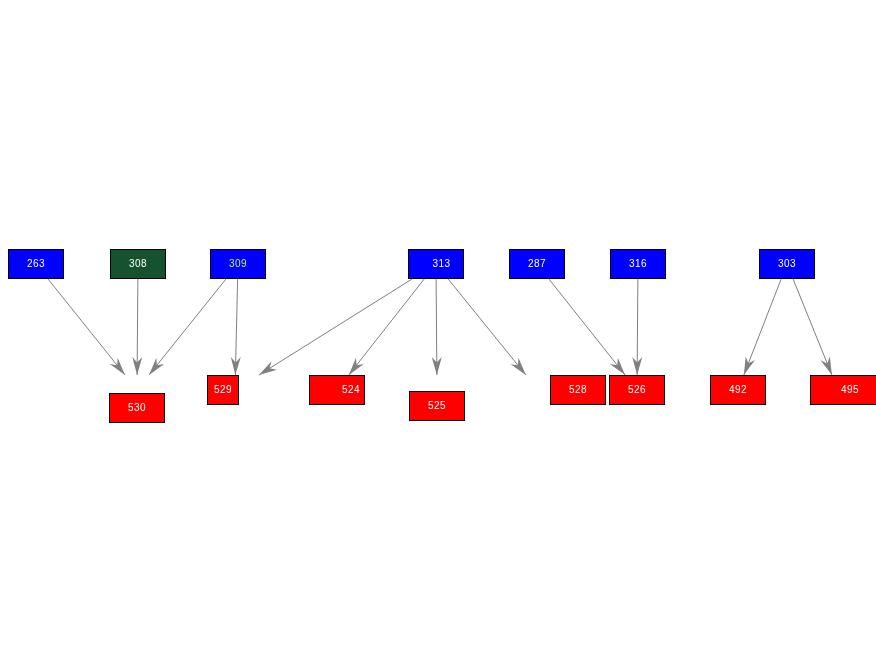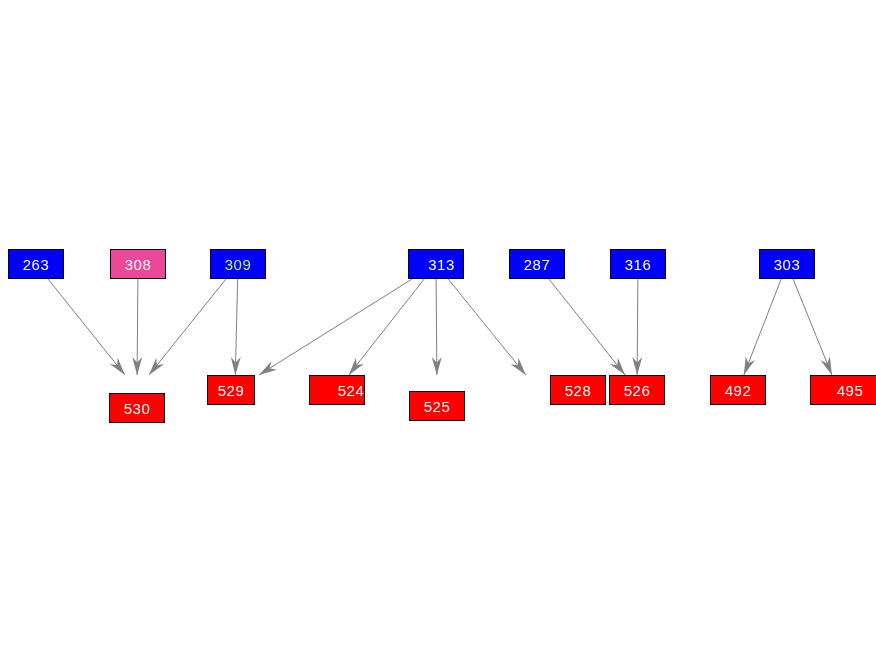--- a/index.html
+++ b/index.html
@@ -30,21 +30,21 @@
   .node {
     position: absolute;
     box-sizing: border-box;
     border: 1px solid #000000;
     display: flex;
     align-items: center;
     justify-content: center;
   }
   .node-label {
     color: #ffffff;
-    font-size: 15px;
+    font-size: 10px;
     line-height: 1;
     letter-spacing: 0.5px;
     user-select: none;
   }
 </style>
 </head>
 <body>
 
 <div class="canvas">
   <svg id="edge-layer" width="876" height="656" viewBox="0 0 876 656">
@@ -65,42 +65,42 @@
         <line x1="548.9047619047619" y1="279" x2="625.0952380952381" y2="375" stroke="#808080" stroke-width="1" marker-end="url(#arrow-marker)"></line>
         <line x1="637.8809523809524" y1="279" x2="637.1190476190476" y2="375" stroke="#808080" stroke-width="1" marker-end="url(#arrow-marker)"></line>
         <line x1="781.1666666666666" y1="279" x2="743.8333333333334" y2="375" stroke="#808080" stroke-width="1" marker-end="url(#arrow-marker)"></line>
         <line x1="793.0714285714286" y1="279" x2="831.9285714285714" y2="375" stroke="#808080" stroke-width="1" marker-end="url(#arrow-marker)"></line>
       </g>
   </svg>
   <div id="node-layer">
       <div class="node" style="left: 8px; top: 249px; width: 56px; height: 30px; background: rgb(0, 0, 255); border-color: rgb(0, 0, 0);">
         <span class="node-label" style="color: rgb(255, 255, 255);">263</span>
       </div>
-      <div class="node" style="left: 110px; top: 249px; width: 56px; height: 30px; background: #ec4899; border-color: rgb(0, 0, 0);">
+      <div class="node" style="left: 110px; top: 249px; width: 56px; height: 30px; background: #14532d; border-color: rgb(0, 0, 0);">
         <span class="node-label" style="color: rgb(255, 255, 255);">308</span>
       </div>
       <div class="node" style="left: 210px; top: 249px; width: 56px; height: 30px; background: rgb(0, 0, 255); border-color: rgb(0, 0, 0);">
         <span class="node-label" style="color: #bef264;">309</span>
       </div>
       <div class="node" style="left: 408px; top: 249px; width: 56px; height: 30px; background: rgb(0, 0, 255); border-color: rgb(0, 0, 0); padding-left: 11px;">
         <span class="node-label" style="color: rgb(255, 255, 255);">313</span>
       </div>
       <div class="node" style="left: 509px; top: 249px; width: 56px; height: 30px; background: rgb(0, 0, 255); border-color: rgb(0, 0, 0);">
         <span class="node-label" style="color: rgb(255, 255, 255);">287</span>
       </div>
       <div class="node" style="left: 610px; top: 249px; width: 56px; height: 30px; background: rgb(0, 0, 255); border-color: rgb(0, 0, 0);">
         <span class="node-label" style="color: rgb(255, 255, 255);">316</span>
       </div>
       <div class="node" style="left: 759px; top: 249px; width: 56px; height: 30px; background: rgb(0, 0, 255); border-color: rgb(0, 0, 0);">
         <span class="node-label" style="color: rgb(255, 255, 255);">303</span>
       </div>
       <div class="node" style="left: 109px; top: 393px; width: 56px; height: 30px; background: rgb(255, 0, 0); border-color: rgb(0, 0, 0);">
         <span class="node-label" style="color: rgb(255, 255, 255);">530</span>
       </div>
-      <div class="node" style="left: 207px; top: 375px; width: 48px; height: 30px; background: rgb(255, 0, 0); border-color: rgb(0, 0, 0);">
+      <div class="node" style="left: 207px; top: 375px; width: 32px; height: 30px; background: rgb(255, 0, 0); border-color: rgb(0, 0, 0);">
         <span class="node-label" style="color: rgb(255, 255, 255);">529</span>
       </div>
       <div class="node" style="left: 309px; top: 375px; width: 56px; height: 30px; background: rgb(255, 0, 0); border-color: rgb(0, 0, 0); padding-left: 28px;">
         <span class="node-label" style="color: rgb(255, 255, 255);">524</span>
       </div>
       <div class="node" style="left: 409px; top: 375px; width: 56px; height: 30px; background: rgb(255, 0, 0); border-color: rgb(0, 0, 0); margin-top: 16px;">
         <span class="node-label" style="color: rgb(255, 255, 255);">525</span>
       </div>
       <div class="node" style="left: 510px; top: 375px; width: 56px; height: 30px; background: rgb(255, 0, 0); border-color: rgb(0, 0, 0); margin-left: 40px;">
         <span class="node-label" style="color: rgb(255, 255, 255);">528</span>

